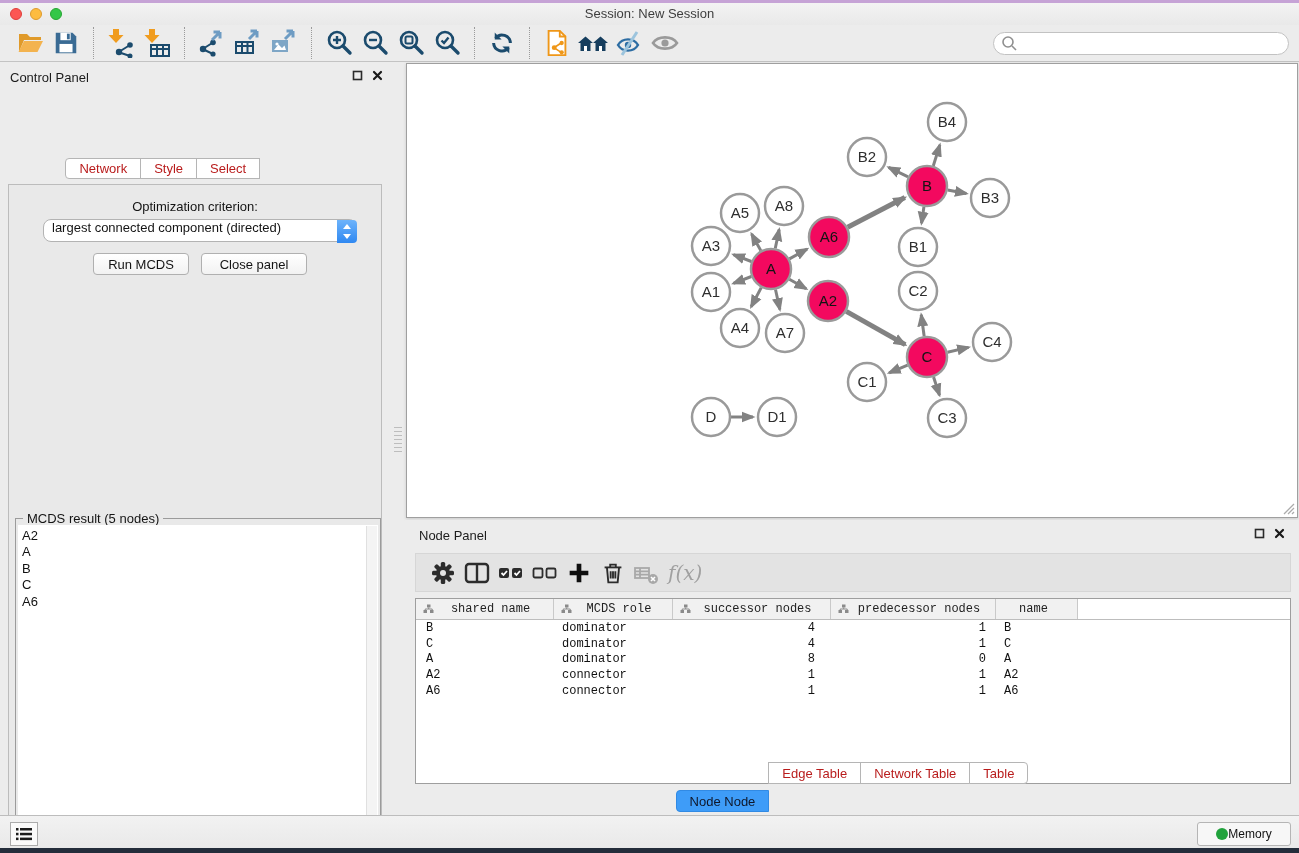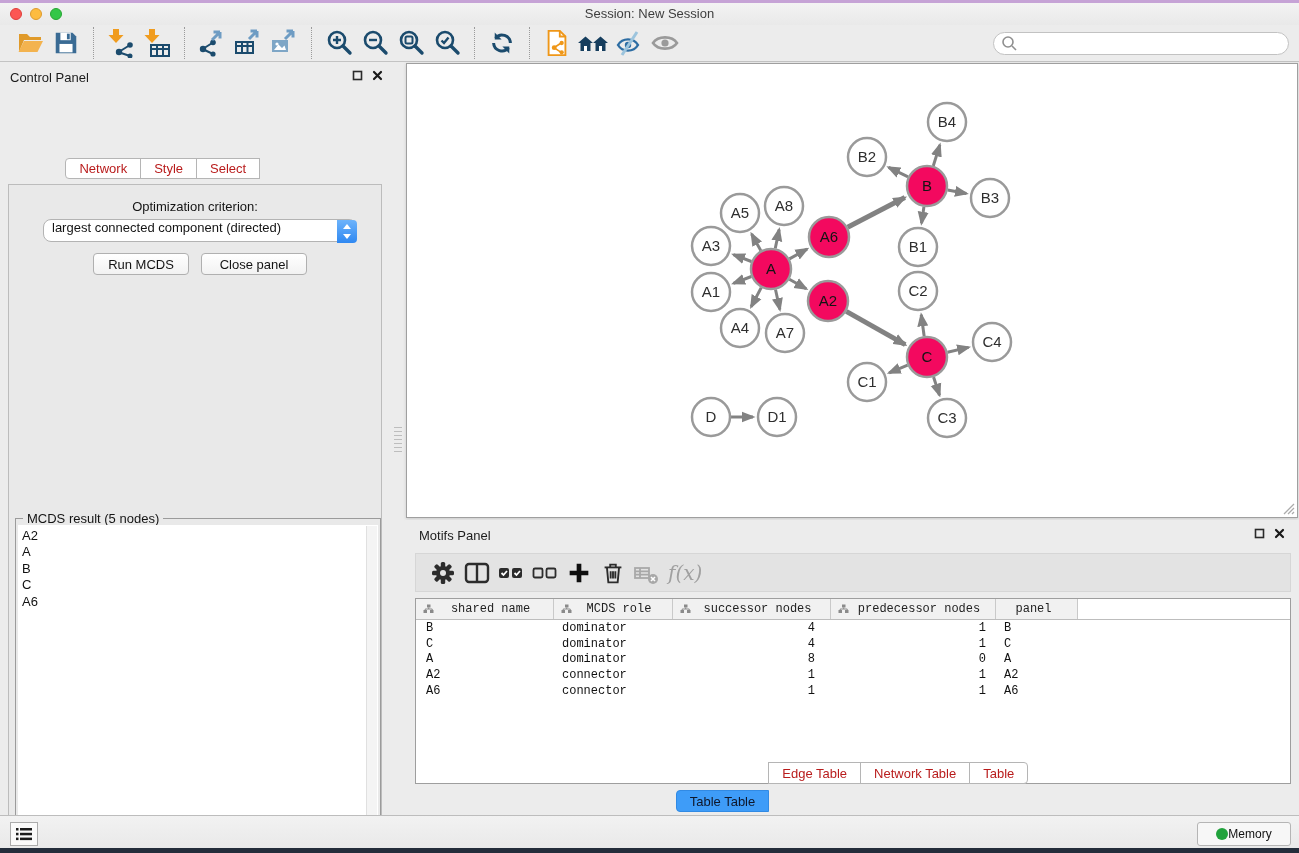--- a/index.html
+++ b/index.html
@@ -383,21 +383,21 @@
           <text x="370" y="334" text-anchor="middle" font-size="15" font-family="&quot;Liberation Sans&quot;, sans-serif" fill="#2e2e2e">D1</text>
         </svg>
     </div>
     <svg class="nw-resize" width="14" height="14" viewBox="0 0 14 14">
         <path d="M13 3L3 13M13 7l-6 6M13 11l-2 2" stroke="#ababab" stroke-width="1.3" fill="none"></path>
       </svg>
   </div>
 
   <div class="table-panel">
     <div class="panel-head">
-      <span class="ptitle" style="left:14px;">Motifs Panel</span>
+      <span class="ptitle" style="left:14px;">Node Panel</span>
       <span class="panel-icons" style="right:14px;">
         <svg width="11" height="11" viewBox="0 0 11 11">
             <rect x="1.5" y="1.5" width="8" height="8" fill="none" stroke="#2a2a2a" stroke-width="1.6"></rect>
           </svg>
         <svg width="11" height="11" viewBox="0 0 11 11">
             <path d="M2 2l7 7M9 2L2 9" stroke="#1a1a1a" stroke-width="2.2" stroke-linecap="round"></path>
           </svg>
       </span>
     </div>
     <div class="tp-toolbar">
@@ -504,21 +504,21 @@
               <g fill="#8a8a8a">
                 <rect x="4" y="0.5" width="3.5" height="3"></rect>
                 <rect x="0.5" y="6" width="3.5" height="3"></rect>
                 <rect x="7" y="6" width="3.5" height="3"></rect>
               </g>
               <path d="M5.7 3.5V5M2.2 6V5h7v1" stroke="#8a8a8a" fill="none"></path>
             </svg>
             <span class="lbl">predecessor nodes</span>
           </div>
           <div class="th" style="width: 82px;">
-            <span class="lbl">panel</span>
+            <span class="lbl">name</span>
           </div>
         </div>
       <div id="table-body">
           <div class="tr">
             <div class="td left" style="width: 138px; padding-left: 10px;">B</div>
             <div class="td left" style="width: 119px; padding-left: 8px;">dominator</div>
             <div class="td num" style="width: 158px; padding-right: 16px;">4</div>
             <div class="td num" style="width: 165px; padding-right: 10px;">1</div>
             <div class="td left" style="width: 82px; padding-left: 8px;">B</div>
           </div>
@@ -546,21 +546,21 @@
           <div class="tr">
             <div class="td left" style="width: 138px; padding-left: 10px;">A6</div>
             <div class="td left" style="width: 119px; padding-left: 8px;">connector</div>
             <div class="td num" style="width: 158px; padding-right: 16px;">1</div>
             <div class="td num" style="width: 165px; padding-right: 10px;">1</div>
             <div class="td left" style="width: 82px; padding-left: 8px;">A6</div>
           </div>
         </div>
     </div>
     <div id="table-tabs">
-        <div class="ctab active" style="height: 22px; line-height: 21px;">Table Table</div>
+        <div class="ctab active" style="height: 22px; line-height: 21px;">Node Node</div>
         <div class="ctab" style="height: 22px; line-height: 21px;">Edge Table</div>
         <div class="ctab" style="height: 22px; line-height: 21px;">Network Table</div>
         <div class="ctab" style="height: 22px; line-height: 21px;">Table</div>
       </div>
   </div>
 
   <div class="statusbar">
     <button class="list-btn">
       <svg width="20" height="20" viewBox="0 0 20 20">
           <g fill="#1c1c1c">

